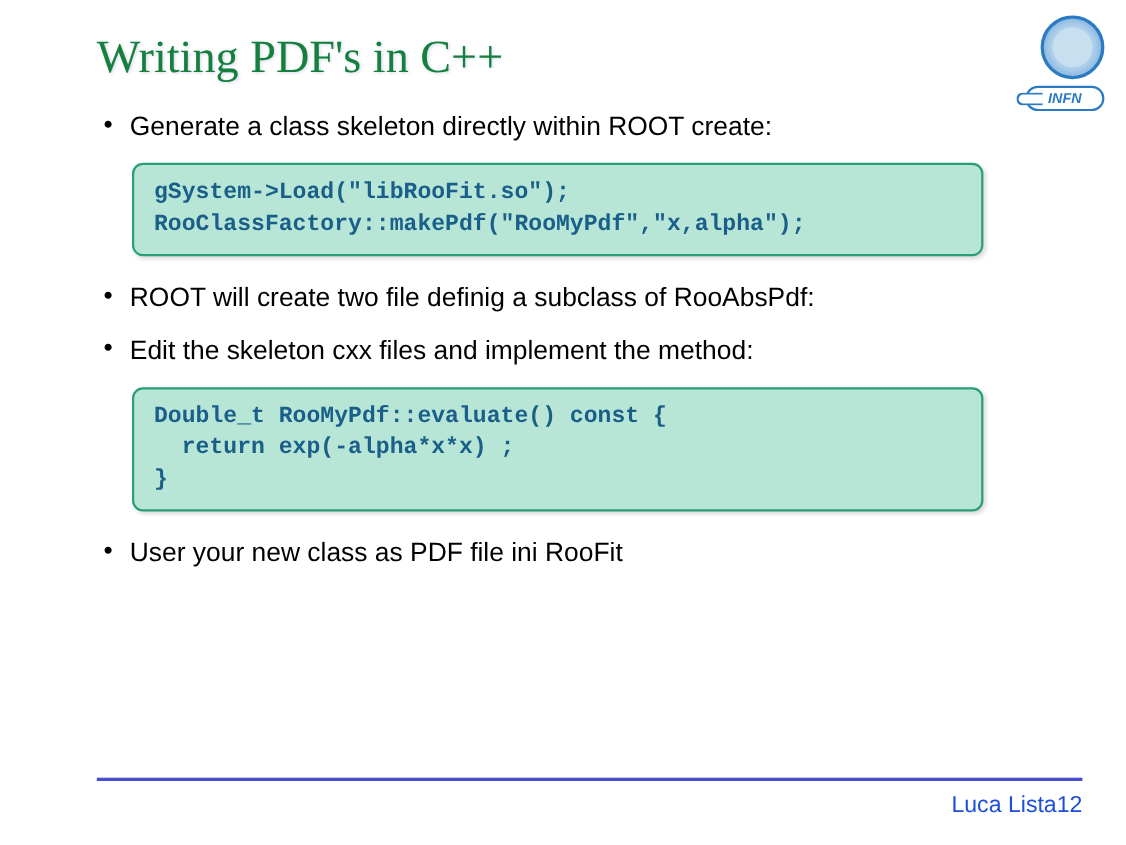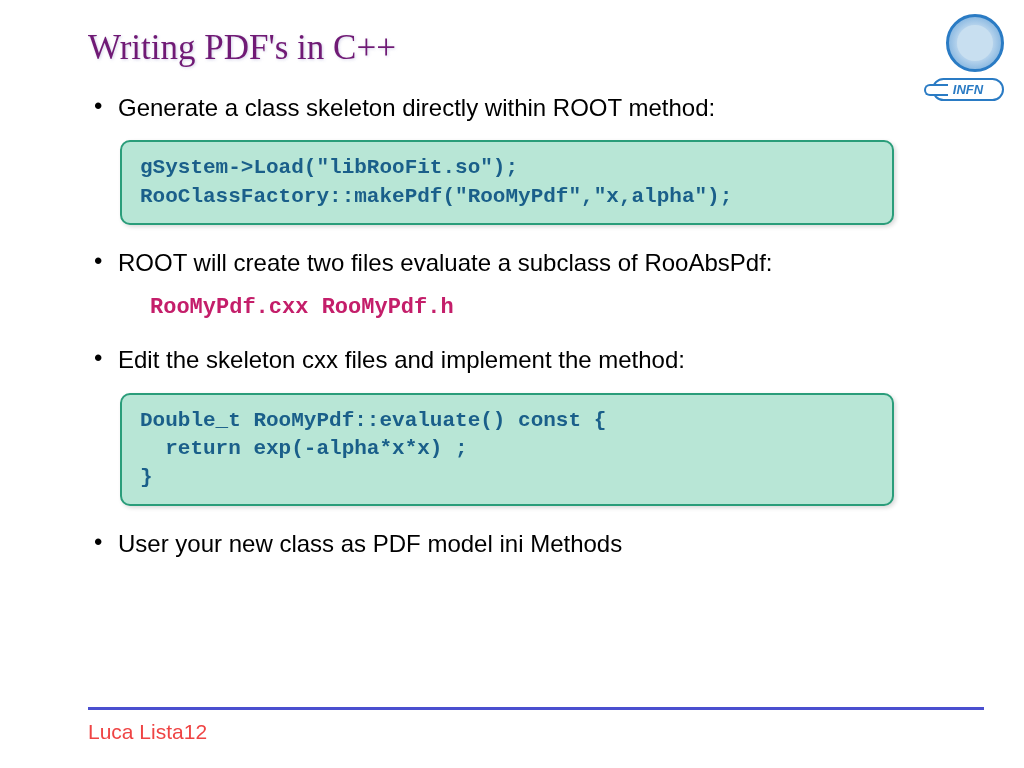--- a/index.html
+++ b/index.html
@@ -12,22 +12,22 @@
       overflow: hidden;
     }
     .slide {
       width: 100%;
       height: 100%;
       padding: 28px 0 0 0;
       position: relative;
     }
     .title {
       font-family: 'Times New Roman', Times, serif;
-      font-size: 35px;
-      color: #701a75;
+      font-size: 42px;
+      color: #15803d;
       margin-left: 88px;
       margin-bottom: 24px;
       text-shadow: 1px 1px 3px rgba(150, 150, 200, 0.4);
       font-weight: normal;
     }
     .logos {
       position: absolute;
       top: 14px;
       right: 20px;
       width: 74px;
@@ -135,23 +135,23 @@
       right: 40px;
       height: 3px;
       background: #4a4fcf;
     }
     .footer {
       position: absolute;
       bottom: 24px;
       left: 88px;
       right: 40px;
       display: flex;
-      justify-content: flex-start;
+      justify-content: flex-end;
       font-size: 21px;
-      color: #ef4444;
+      color: #1d4ed8;
     }
     .footer .center {
       position: absolute;
       left: 50%;
       transform: translateX(-50%);
     }
   </style>
 </head>
 <body>
 
@@ -163,45 +163,44 @@
       <span>INFN</span>
     </div>
   </div>
 
   <h1 class="title">Writing PDF's in C++</h1>
 
   <div class="content">
 
     <div class="bullet">
       <span class="dot">•</span>
-      <span class="text">Generate a class skeleton directly within ROOT method:</span>
+      <span class="text">Generate a class skeleton directly within ROOT create:</span>
     </div>
 
     <div class="code-box">gSystem-&gt;Load("libRooFit.so");
 RooClassFactory::makePdf("RooMyPdf","x,alpha");</div>
 
     <div class="bullet">
       <span class="dot">•</span>
-      <span class="text">ROOT will create two files evaluate a subclass of RooAbsPdf:</span>
-    </div>
-
-    <div class="code-inline">RooMyPdf.cxx  RooMyPdf.h</div>
+      <span class="text">ROOT will create two file definig a subclass of RooAbsPdf:</span>
+    </div>
+
 
     <div class="bullet">
       <span class="dot">•</span>
       <span class="text">Edit the skeleton cxx files and implement the method:</span>
     </div>
 
     <div class="code-box">Double_t RooMyPdf::evaluate() const {
   return exp(-alpha*x*x) ;
 }</div>
 
     <div class="bullet">
       <span class="dot">•</span>
-      <span class="text">User your new class as PDF model ini Methods</span>
+      <span class="text">User your new class as PDF file ini RooFit</span>
     </div>
 
   </div>
 
   <div class="footer-line"></div>
 
   <div class="footer">
     <span>Luca Lista</span>
     <span>12</span>
   </div>

